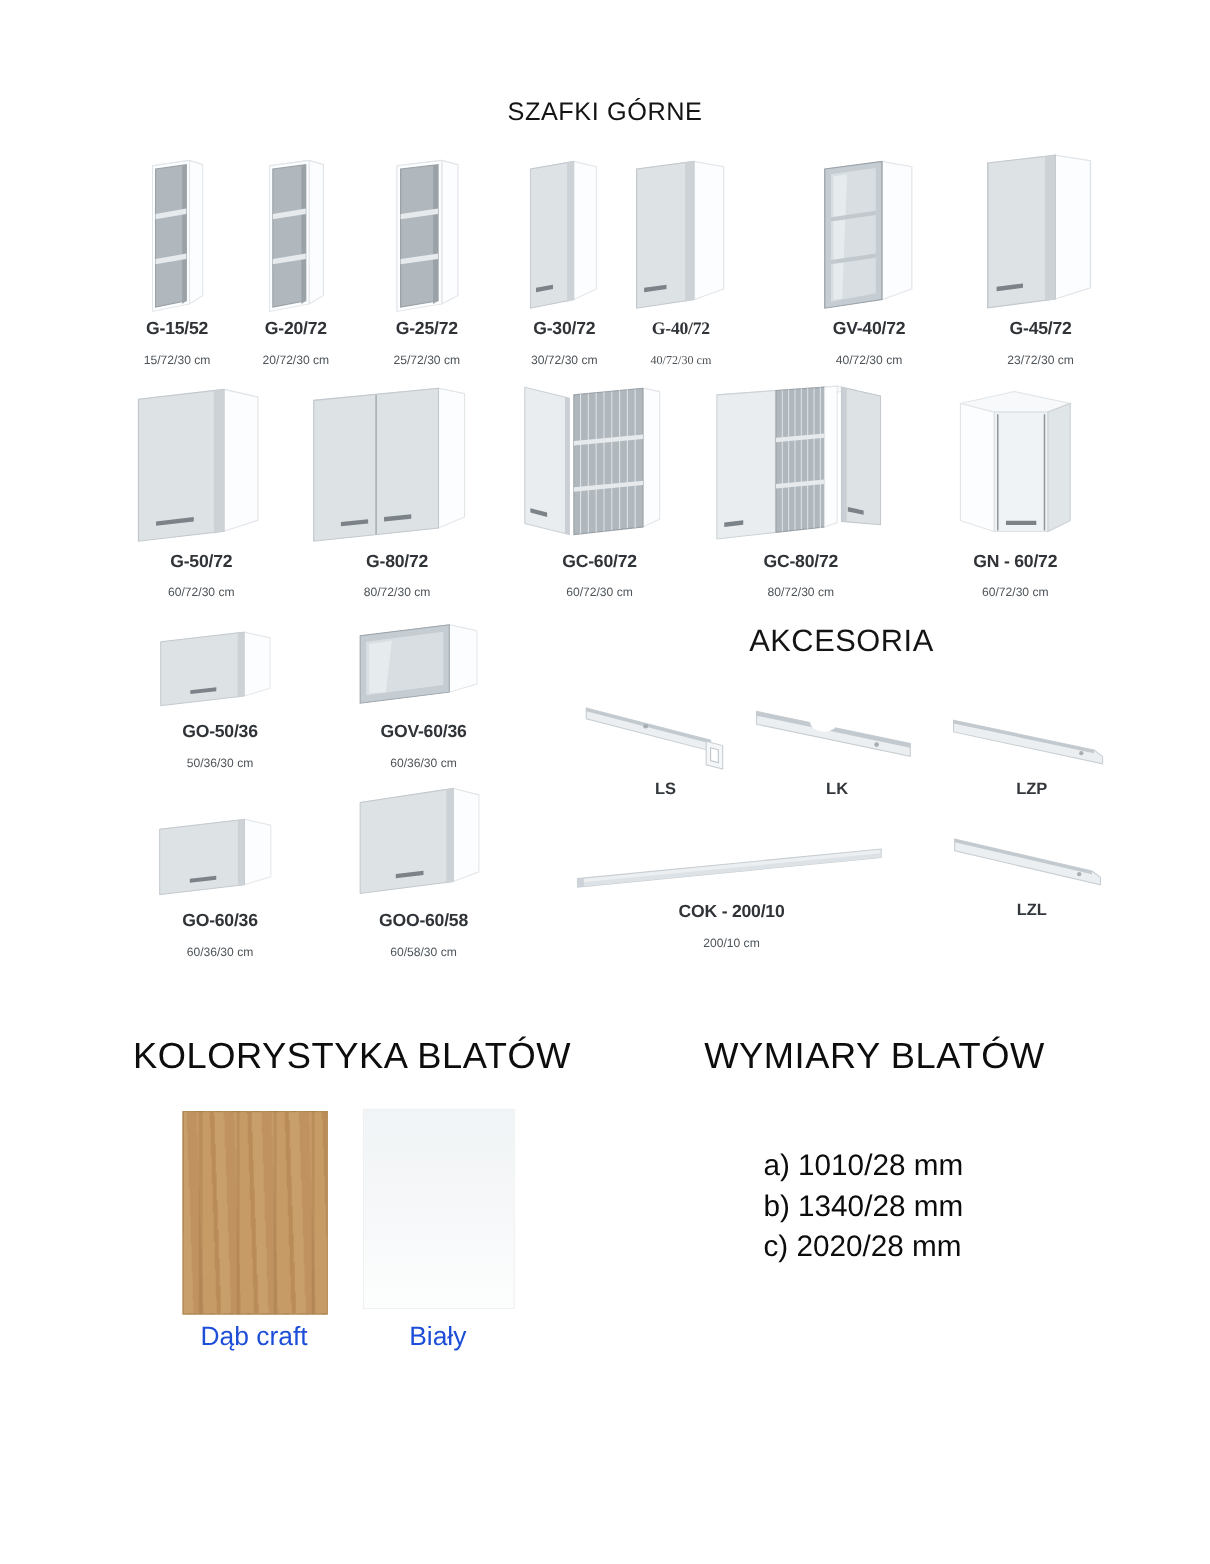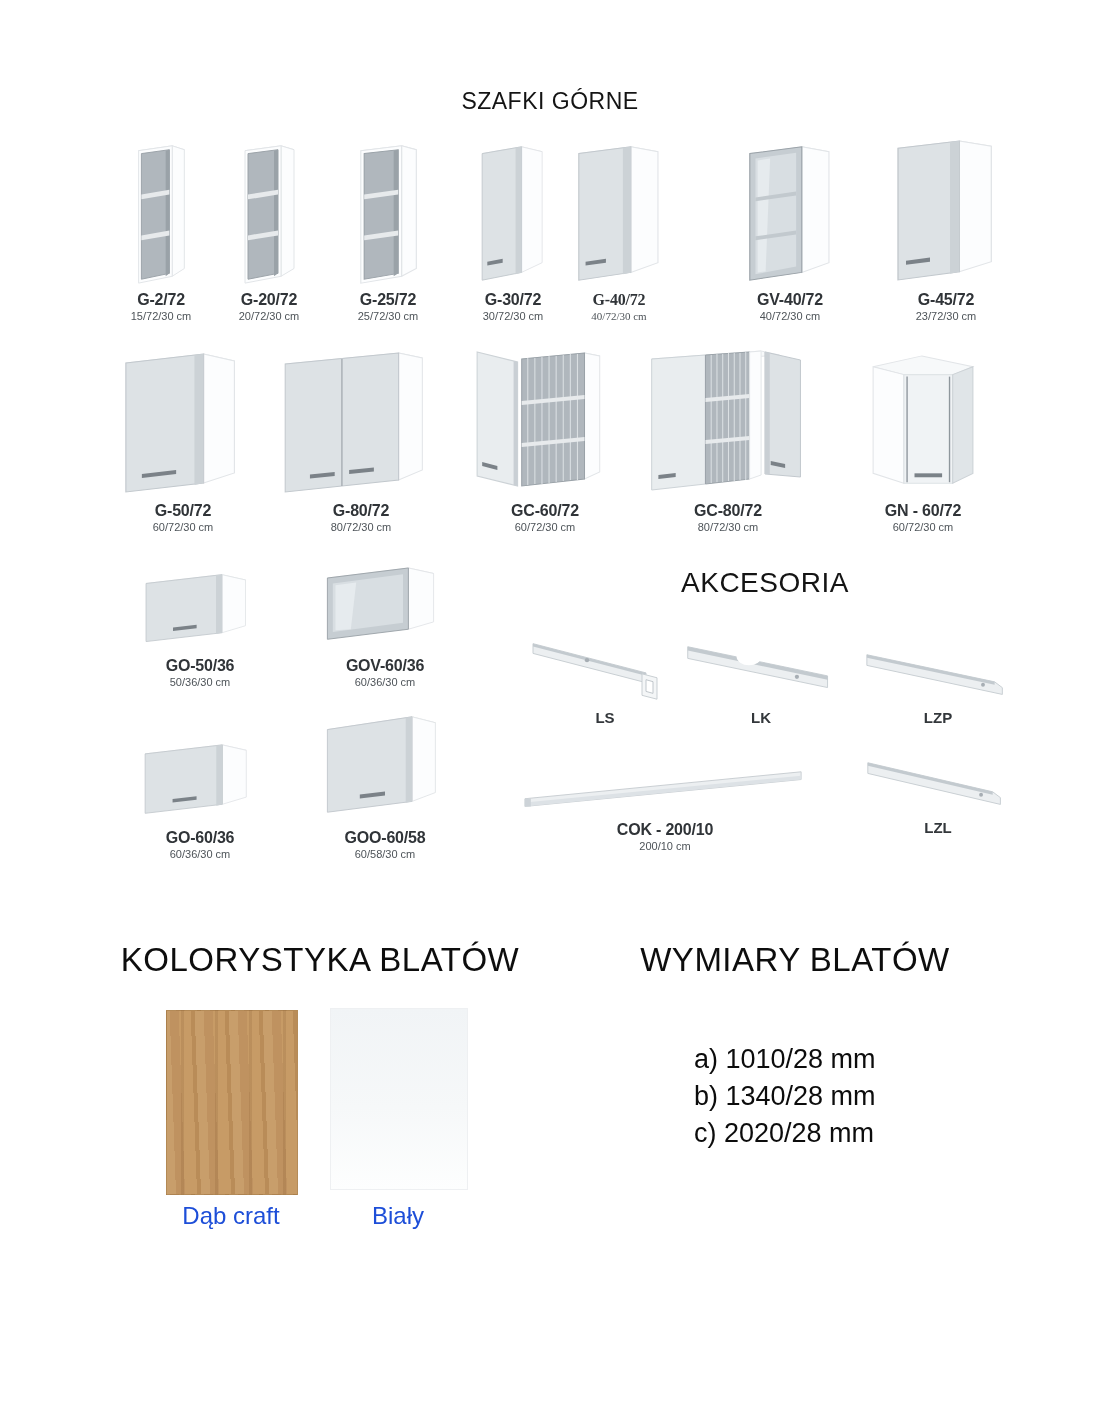--- a/index.html
+++ b/index.html
@@ -8,21 +8,21 @@
   .title-sm{position:absolute;text-align:center;font-size:23px;color:#141414;
             letter-spacing:0.5px;font-weight:400;}
   .title-md{position:absolute;text-align:center;font-size:28px;color:#141414;
             letter-spacing:0.5px;font-weight:400;}
   .title-lg{position:absolute;text-align:center;font-size:33px;color:#0d0d0d;
             letter-spacing:0.5px;font-weight:400;}
   .item{position:absolute;text-align:center;}
   .art{display:flex;align-items:flex-end;justify-content:center;}
   .nm{font-weight:bold;font-size:16px;color:#303438;margin-top:4px;letter-spacing:-0.2px;}
   .nm-acc{font-weight:600;font-size:15px;color:#33373b;margin-top:2px;text-align:center;}
-  .dm{font-size:11px;color:#4d5358;margin-top:1px;}
+  .dm{font-size:11px;color:#4d5358;margin-top:13px;}
   svg{display:block;}
   .fTop{fill:#f7f9fa;stroke:#e2e5e8;stroke-width:1;}
   .fSide{fill:#fcfdfe;stroke:#e2e5e8;stroke-width:1;}
   .fFront{fill:#dde2e5;stroke:#c2c8cd;stroke-width:1;}
   .fFrontHi{fill:#e9edef;stroke:#ccd2d6;stroke-width:1;}
   .fInt{fill:#b0b7bd;stroke:#9aa2a8;stroke-width:1;}
   .fShelf{fill:#e7eaec;}
   .fHandle{fill:#7b8288;}
   .fAlu{fill:#c6cdd2;stroke:#99a1a7;stroke-width:1;}
   .fGlass{fill:#d8dee2;}
@@ -56,21 +56,21 @@
       <svg width="56" height="148" viewBox="0 0 60 152" preserveAspectRatio="none">
         <polygon class="fTop" points="6,12 42,7 55,11 19,17"></polygon>
         <polygon class="fSide" points="42,7 55,11 55,133 42,141"></polygon>
         <polygon class="fSide" points="6,12 42,7 42,141 6,148"></polygon>
         <polygon class="fInt" points="9,15 39,11 39,138 9,144"></polygon>
         <polygon points="35,12 39,11 39,138 35,141" fill="#9aa2a8"></polygon>
         <polygon class="fShelf" points="9,57 39,52 39,57 9,62"></polygon>
         <polygon class="fShelf" points="9,99 39,94 39,99 9,104"></polygon>
       </svg>
     </div>
-    <div class="nm">G-2/72</div>
+    <div class="nm">G-15/52</div>
     <div class="dm">15/72/30 cm</div>
   </div>
 
   <div class="item" style="left:215px;top:135px;width:108px;">
     <div class="art" style="height:152px;">
       <svg width="60" height="148" viewBox="0 0 60 152" preserveAspectRatio="none">
         <polygon class="fTop" points="6,12 42,7 55,11 19,17"></polygon>
         <polygon class="fSide" points="42,7 55,11 55,133 42,141"></polygon>
         <polygon class="fSide" points="6,12 42,7 42,141 6,148"></polygon>
         <polygon class="fInt" points="9,15 39,11 39,138 9,144"></polygon>

